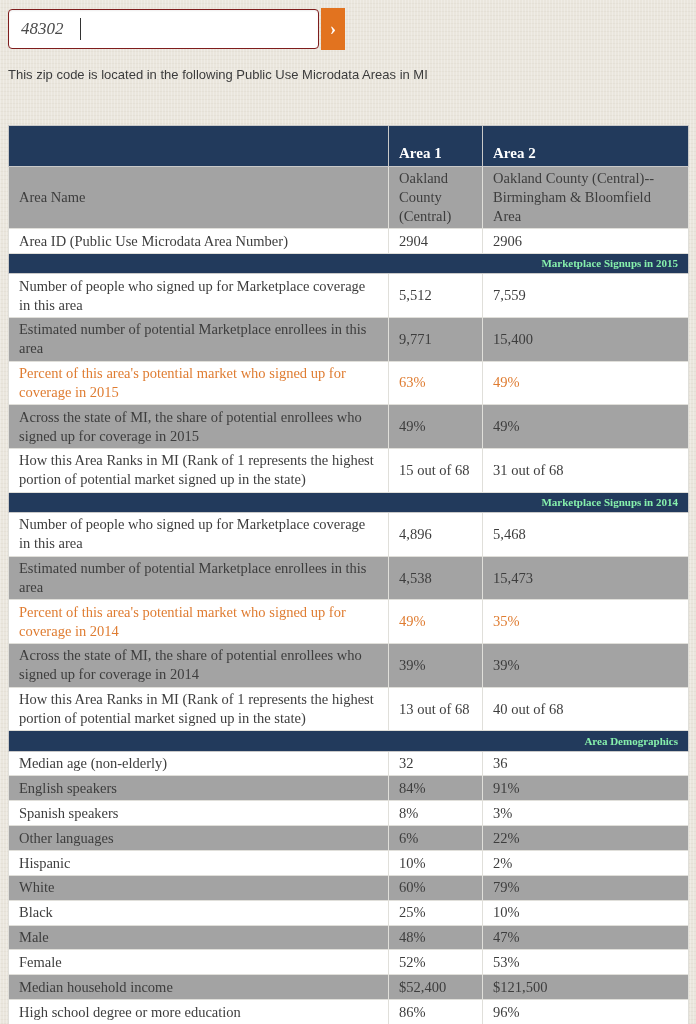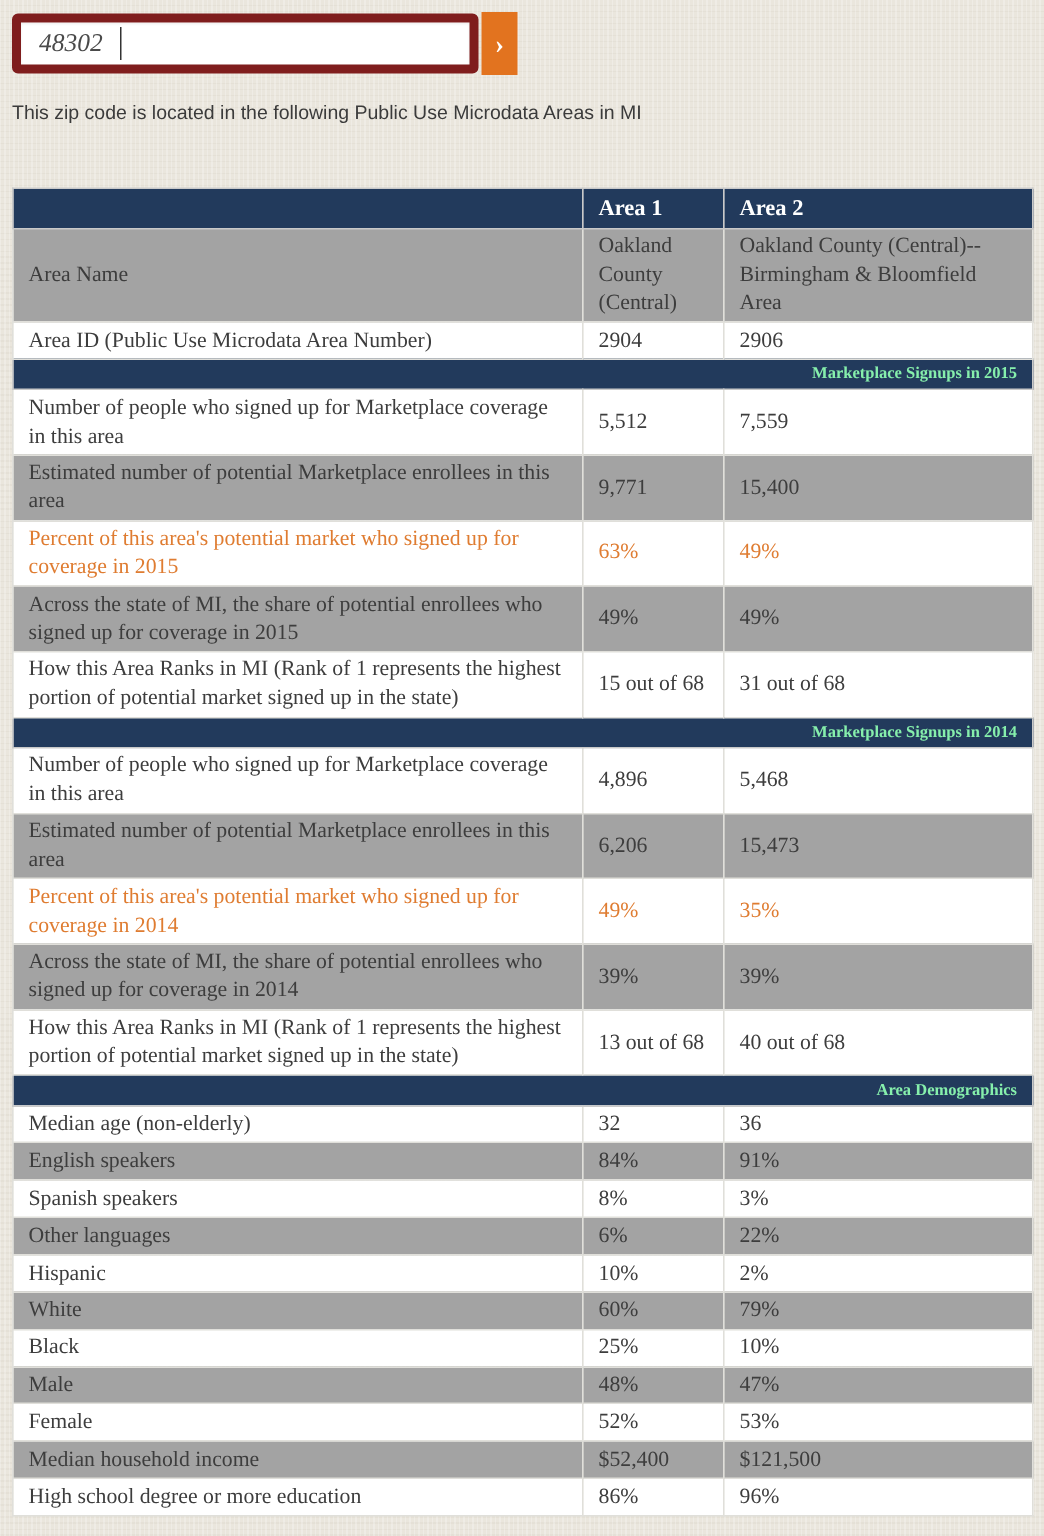--- a/index.html
+++ b/index.html
@@ -11,21 +11,21 @@
       repeating-linear-gradient(90deg, rgba(255,255,255,0.25) 0 1px, rgba(0,0,0,0) 1px 3px),
       repeating-linear-gradient(0deg, rgba(125,113,90,0.05) 0 1px, rgba(0,0,0,0) 1px 4px);
   }
   .page { padding:8px; }
 
   
   .search-bar { display:flex; align-items:flex-start; height:42px; }
   .input-wrap { position:relative; }
   .zip-input {
     width:311px; height:40px; margin-top:1px;
-    border:6px solid #7f1d1d; border-radius:4px;
+    border:1px solid #7f1d1d; border-radius:4px;
     background:#fff; outline:none;
     padding:0 12px;
     font-family:"Liberation Serif", serif;
     font-style:italic; font-size:17px; color:#4a4a4a;
     box-shadow:inset 0 1px 2px rgba(0,0,0,0.07);
   }
   .text-caret {
     position:absolute; left:72px; top:10px; width:1px; height:22px;
     background:#333;
   }
@@ -60,21 +60,21 @@
     vertical-align:middle;
     text-align:left;
     padding:2.5px 10px;
     line-height:1.3;
     background:#fff;
   }
   thead th {
     background:#223a5c; color:#fff;
     font-weight:bold; font-size:15px;
     border-color:#c9c9c9;
-    padding-top:4px; padding-bottom:2px;
+    padding-top:18px; padding-bottom:2px;
   }
   tr.even td { background:#a3a3a3; }
   tr.section-row td {
     background:#223a5c; color:#86efac;
     font-weight:bold; font-size:11px;
     border-color:#c9c9c9;
     text-align:right;
   }
   tr.highlight td { color:#df7c31; }
 </style>
@@ -150,21 +150,21 @@
         <tr class="section-row">
           <td colspan="3">Marketplace Signups in 2014</td>
         </tr>
         <tr class="odd">
           <td class="label-cell">Number of people who signed up for Marketplace coverage in this area</td>
           <td class="value-cell">4,896</td>
           <td class="value-cell">5,468</td>
         </tr>
         <tr class="even">
           <td class="label-cell">Estimated number of potential Marketplace enrollees in this area</td>
-          <td class="value-cell">6,206</td>
+          <td class="value-cell">4,538</td>
           <td class="value-cell">15,473</td>
         </tr>
         <tr class="odd highlight">
           <td class="label-cell">Percent of this area's potential market who signed up for coverage in 2014</td>
           <td class="value-cell">49%</td>
           <td class="value-cell">35%</td>
         </tr>
         <tr class="even">
           <td class="label-cell">Across the state of MI, the share of potential enrollees who signed up for coverage in 2014</td>
           <td class="value-cell">39%</td>

